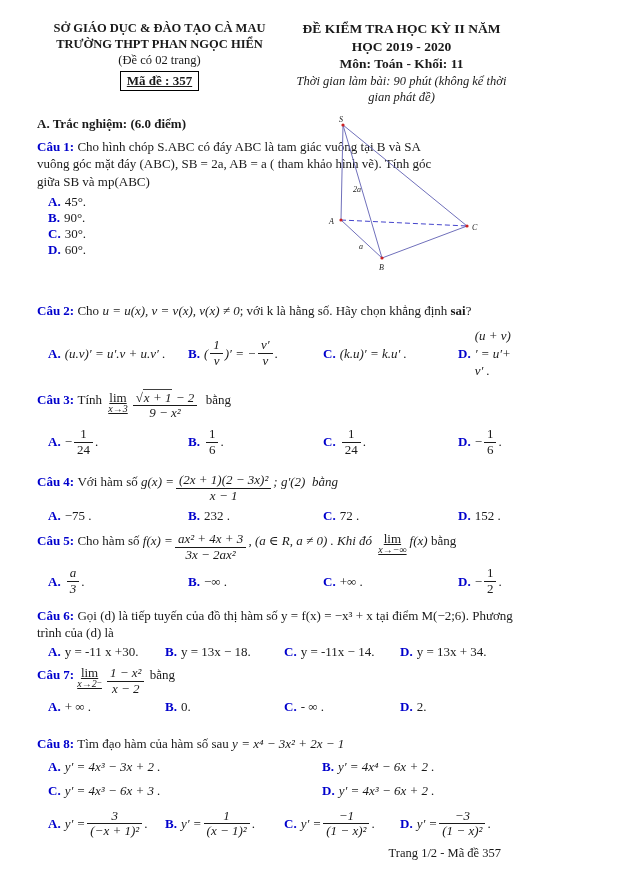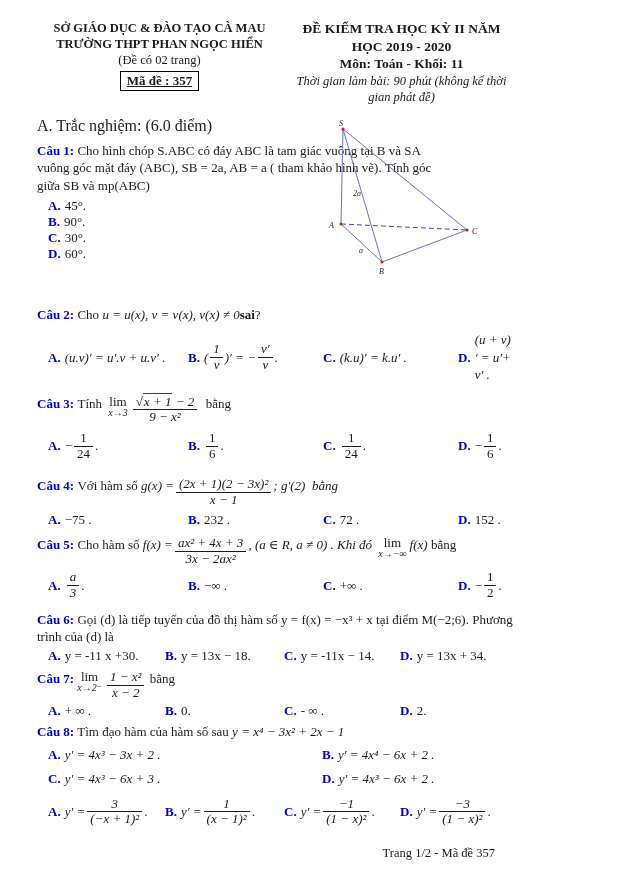--- a/index.html
+++ b/index.html
@@ -13,51 +13,51 @@
   .hdr{display:flex;}
   .hdr-left{width:245px;text-align:center;flex-shrink:0;}
   .hdr-right{flex:1;text-align:center;padding-left:8px;}
   .hl-b{font-weight:bold;font-size:12.5px;line-height:1.28;}
   .hl-n{font-size:12.5px;line-height:1.28;}
   .hl-i{font-style:italic;font-size:12.5px;line-height:1.3;}
   .hr-b1{font-weight:bold;font-size:13.5px;line-height:1.3;}
   .code-box{display:inline-block;border:1px solid #000;padding:0 6px 1px 6px;margin-top:3px;
     font-weight:bold;text-decoration:underline;font-size:13px;}
   
-  .sec-title{font-weight:normal;margin-top:10px;font-size:16px;}
+  .sec-title{font-weight:bold;margin-top:10px;font-size:13px;}
   .qlabel{color:#0000cc;font-weight:bold;}
   .optkey{color:#0000cc;font-weight:bold;}
   .math{font-style:italic;}
   .q{margin-top:0;}
   .qline{display:flex;align-items:flex-start;flex-wrap:wrap;}
   .qline>span{white-space:pre-wrap;}
   
   .optcol{padding-left:11px;margin-top:4px;}
   .optcol .opt{line-height:16px;}
   .row4w{display:grid;grid-template-columns:140px 135px 135px auto;padding-left:11px;align-items:center;}
   .row4m{display:grid;grid-template-columns:117px 119px 116px auto;padding-left:11px;align-items:center;}
   .row2{display:grid;grid-template-columns:274px auto;padding-left:11px;row-gap:6px;}
   .opt{display:flex;align-items:center;white-space:pre-wrap;}
   .opt .optkey{margin-right:4px;}
   
   .frac{display:inline-block;text-align:center;vertical-align:middle;line-height:1.12;margin:0 2px;}
   .frac .num{display:block;border-bottom:1px solid #1a1a1a;padding:0 3px;}
   .frac .den{display:block;padding:0 3px;}
-  .lim{display:inline-block;text-align:center;vertical-align:middle;line-height:1;margin:0 3px;}
+  .lim{display:inline-block;text-align:center;vertical-align:middle;line-height:1;margin:0 3px;text-decoration:underline;}
   .lim .w{display:block;font-size:13px;}
   .lim .s{display:block;font-size:10px;margin-top:0px;font-style:italic;}
   .rt{white-space:nowrap;}
   .rt .rad{border-top:1px solid #404040;padding:0 1px;font-family:Liberation Serif, serif;}
   
   .q1wrap{position:relative;margin-top:6px;min-height:150px;}
   .q1text{width:410px;}
   .fig{position:absolute;top:-22px;right:-4px;width:192px;height:162px;}
   .fig text{font-size:8px;font-style:italic;fill:#222;}
   
-  .footer{position:absolute;right:51px;bottom:18px;font-size:12.5px;}
+  .footer{position:absolute;right:45px;bottom:18px;font-size:12.5px;}
 </style>
 </head>
 <body>
 
 <div class="page">
 
   <div class="hdr">
     <div class="hdr-left">
       <div class="hl-b">SỞ GIÁO DỤC &amp; ĐÀO TẠO CÀ MAU</div>
       <div class="hl-b">TRƯỜNG THPT PHAN NGỌC HIỂN</div>
@@ -102,20 +102,21 @@
       <text x="28" y="76">2a</text>
       <text x="34" y="133">a</text>
     </svg>
   </div>
 
   <div class="q" style="margin-top:14px;">
     <div class="qline">
       <span class="qlabel">Câu 2:</span>
         <span> Cho </span>
         <span class="math">u = u(x), v = v(x), v(x) ≠ 0</span>
+        <span>; với k là hằng số. Hãy chọn khẳng định </span>
         <span style="font-weight:bold">sai</span>
         <span>?</span>
     </div>
     <div class="row4w" style="margin-top:8px;">
       <div class="opt"><span class="optkey">A.</span><span class="math">(u.v)′ = u′.v + u.v′ .</span></div>
       <div class="opt"><span class="optkey">B.</span><span class="math">(</span><span class="frac math"><span class="num">1</span><span class="den">v</span></span><span class="math">)′ = −</span><span class="frac math"><span class="num">v′</span><span class="den">v</span></span><span>.</span></div>
       <div class="opt"><span class="optkey">C.</span><span class="math">(k.u)′ = k.u′ .</span></div>
       <div class="opt"><span class="optkey">D.</span><span class="math">(u + v)′ = u′+ v′ .</span></div>
     </div>
   </div>
@@ -191,21 +192,21 @@
       <span> bằng</span>
     </div>
     <div class="row4m" style="margin-top:2px;">
       <div class="opt"><span class="optkey">A.</span><span>+ ∞ .</span></div>
       <div class="opt"><span class="optkey">B.</span><span>0.</span></div>
       <div class="opt"><span class="optkey">C.</span><span>- ∞ .</span></div>
       <div class="opt"><span class="optkey">D.</span><span>2.</span></div>
     </div>
   </div>
 
-  <div class="q" style="margin-top:4px;">
+  <div class="q" style="margin-top:20px;">
     <div>
       <span class="qlabel">Câu 8:</span><span> Tìm đạo hàm của hàm số sau </span><span class="math">y = x⁴ − 3x² + 2x − 1</span>
     </div>
     <div class="row2" style="margin-top:6px;">
       <div class="opt"><span class="optkey">A.</span><span class="math">y′ = 4x³ − 3x + 2 .</span></div>
       <div class="opt"><span class="optkey">B.</span><span class="math">y′ = 4x⁴ − 6x + 2 .</span></div>
       <div class="opt"><span class="optkey">C.</span><span class="math">y′ = 4x³ − 6x + 3 .</span></div>
       <div class="opt"><span class="optkey">D.</span><span class="math">y′ = 4x³ − 6x + 2 .</span></div>
     </div>
   </div>

